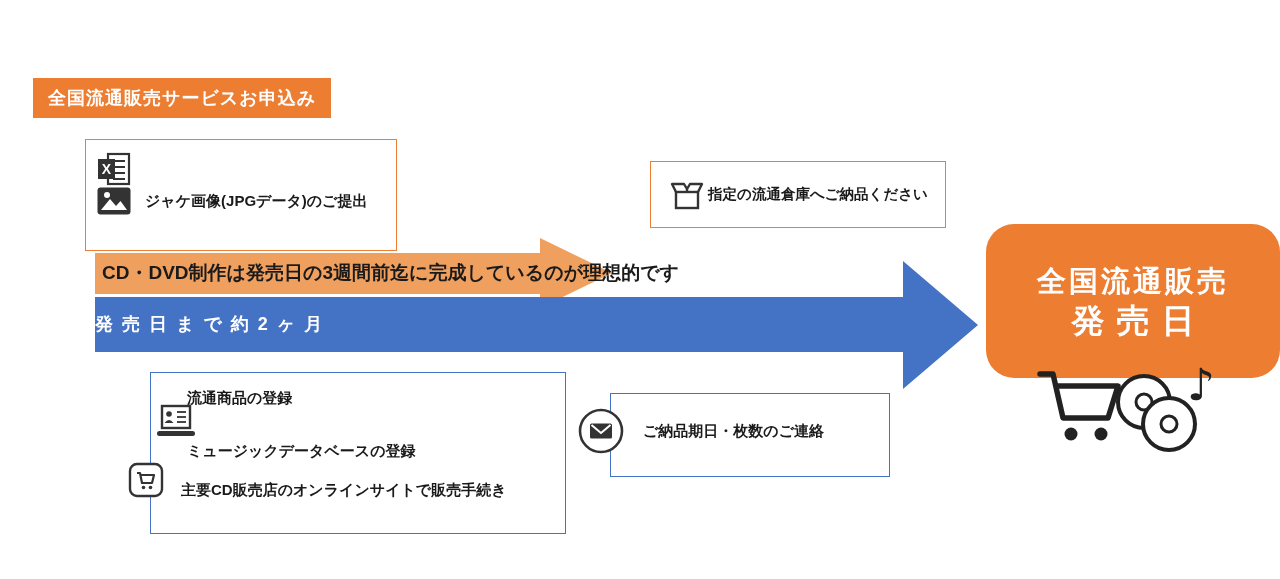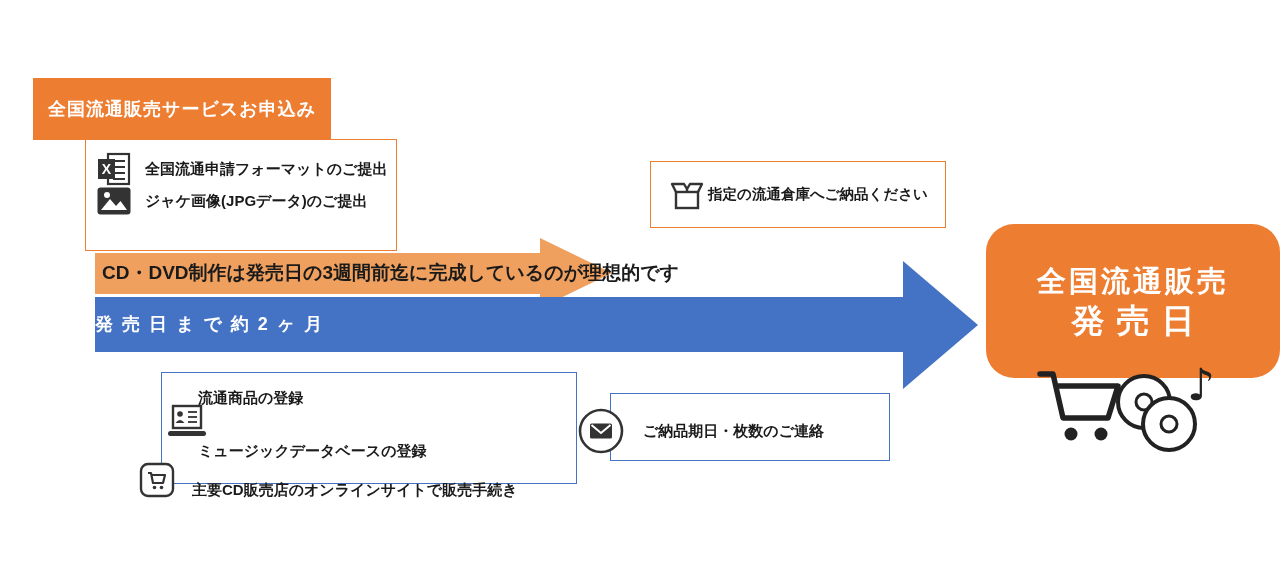--- a/index.html
+++ b/index.html
@@ -5,21 +5,21 @@
   * { margin:0; padding:0; box-sizing:border-box; }
   html,body { background:#fff; }
   body { font-family:"Liberation Sans","DejaVu Sans",sans-serif; color:#1a1a1a; }
   .canvas { position:relative; width:1280px; height:579px; background:#fff; overflow:hidden; }
   .abs { position:absolute; }
 
   .badge {
     position:absolute; left:33px; top:78px;
     background:#ED7D31; color:#fff;
     font-size:18px; font-weight:bold; line-height:22px;
-    padding:20px 15px; letter-spacing:1px;
+    padding:9px 15px; letter-spacing:1px;
   }
 
   .frame { position:absolute; background:#fff; }
   .orange-border { border:1.5px solid #ED7D31; }
   .blue-border { border:1.5px solid #4472C4; }
 
   .submission-box { left:85px; top:139px; width:312px; height:112px; }
   .sub-row { position:absolute; display:flex; align-items:center; gap:13px; }
   .sub-row.r1 { left:10px; top:11px; }
   .sub-row.r2 { left:10px; top:46px; }
@@ -35,29 +35,29 @@
     position:absolute; left:95px; top:304px; width:812px;
     color:#fff;
     font-size:18px; font-weight:bold; letter-spacing:9px; line-height:40px;
     white-space:nowrap;
   }
 
   .warehouse-box { left:650px; top:161px; width:296px; height:67px;
     display:flex; align-items:center; justify-content:center; gap:2px; }
   .warehouse-box .label { font-size:14.5px; }
 
-  .registration-box { left:161px; top:372px; width:416px; height:112px; }
+  .registration-box { left:150px; top:372px; width:416px; height:162px; }
   .reg-label { position:absolute; font-size:15px; font-weight:bold; white-space:nowrap; line-height:20px; }
   .reg-label.l1 { left:36px; top:15px; }
   .reg-label.l2 { left:36px; top:61px;margin-top:7px; }
   .reg-label.l3 { left:30px; top:107px; }
   .laptop-pos { position:absolute; left:4px; top:31px; }
   .cart-pos { position:absolute; left:-24px; top:88px; }
 
-  .delivery-box { left:610px; top:393px; width:280px; height:68px; }
+  .delivery-box { left:610px; top:393px; width:280px; height:84px; }
   .mail-pos { position:absolute; left:-34px; top:13px; }
   .delivery-box .label { position:absolute; left:32px; top:28px; font-size:15px; }
 
   .release-box {
     position:absolute; left:986px; top:224px; width:294px; height:154px;
     background:#ED7D31; border-radius:28px;
     display:flex; flex-direction:column; align-items:center; justify-content:center; gap:8px;
     color:#fff; font-weight:bold;
   }
   .release-line1 { font-size:29px; letter-spacing:3px; line-height:32px; }
@@ -81,21 +81,20 @@
     <div class="sub-row r1">
       <svg width="36" height="36" viewBox="0 0 36 36">
         <rect x="12" y="3" width="21" height="30" fill="#fff" stroke="#333" stroke-width="2.2"></rect>
         <line x1="17" y1="10" x2="29" y2="10" stroke="#333" stroke-width="2"></line>
         <line x1="17" y1="16" x2="29" y2="16" stroke="#333" stroke-width="2"></line>
         <line x1="17" y1="22" x2="29" y2="22" stroke="#333" stroke-width="2"></line>
         <line x1="17" y1="28" x2="29" y2="28" stroke="#333" stroke-width="2"></line>
         <rect x="2" y="8" width="17" height="20" fill="#333"></rect>
         <text x="10.5" y="23" font-size="14" font-weight="bold" fill="#fff" text-anchor="middle" font-family="Liberation Sans, sans-serif">X</text>
       </svg>
-      <span class="label">全国流通申請フォーマットのご提出</span>
     </div>
     <div class="sub-row r2">
       <svg width="36" height="30" viewBox="0 0 36 30">
         <rect x="1.5" y="1.5" width="33" height="27" rx="3" fill="#333"></rect>
         <circle cx="11" cy="9" r="3" fill="#fff"></circle>
         <polygon points="5,24 14,13 20,20 24.5,15 31,24" fill="#fff"></polygon>
       </svg>
       <span class="label">ジャケ画像(JPGデータ)のご提出</span>
     </div>
   </div>

